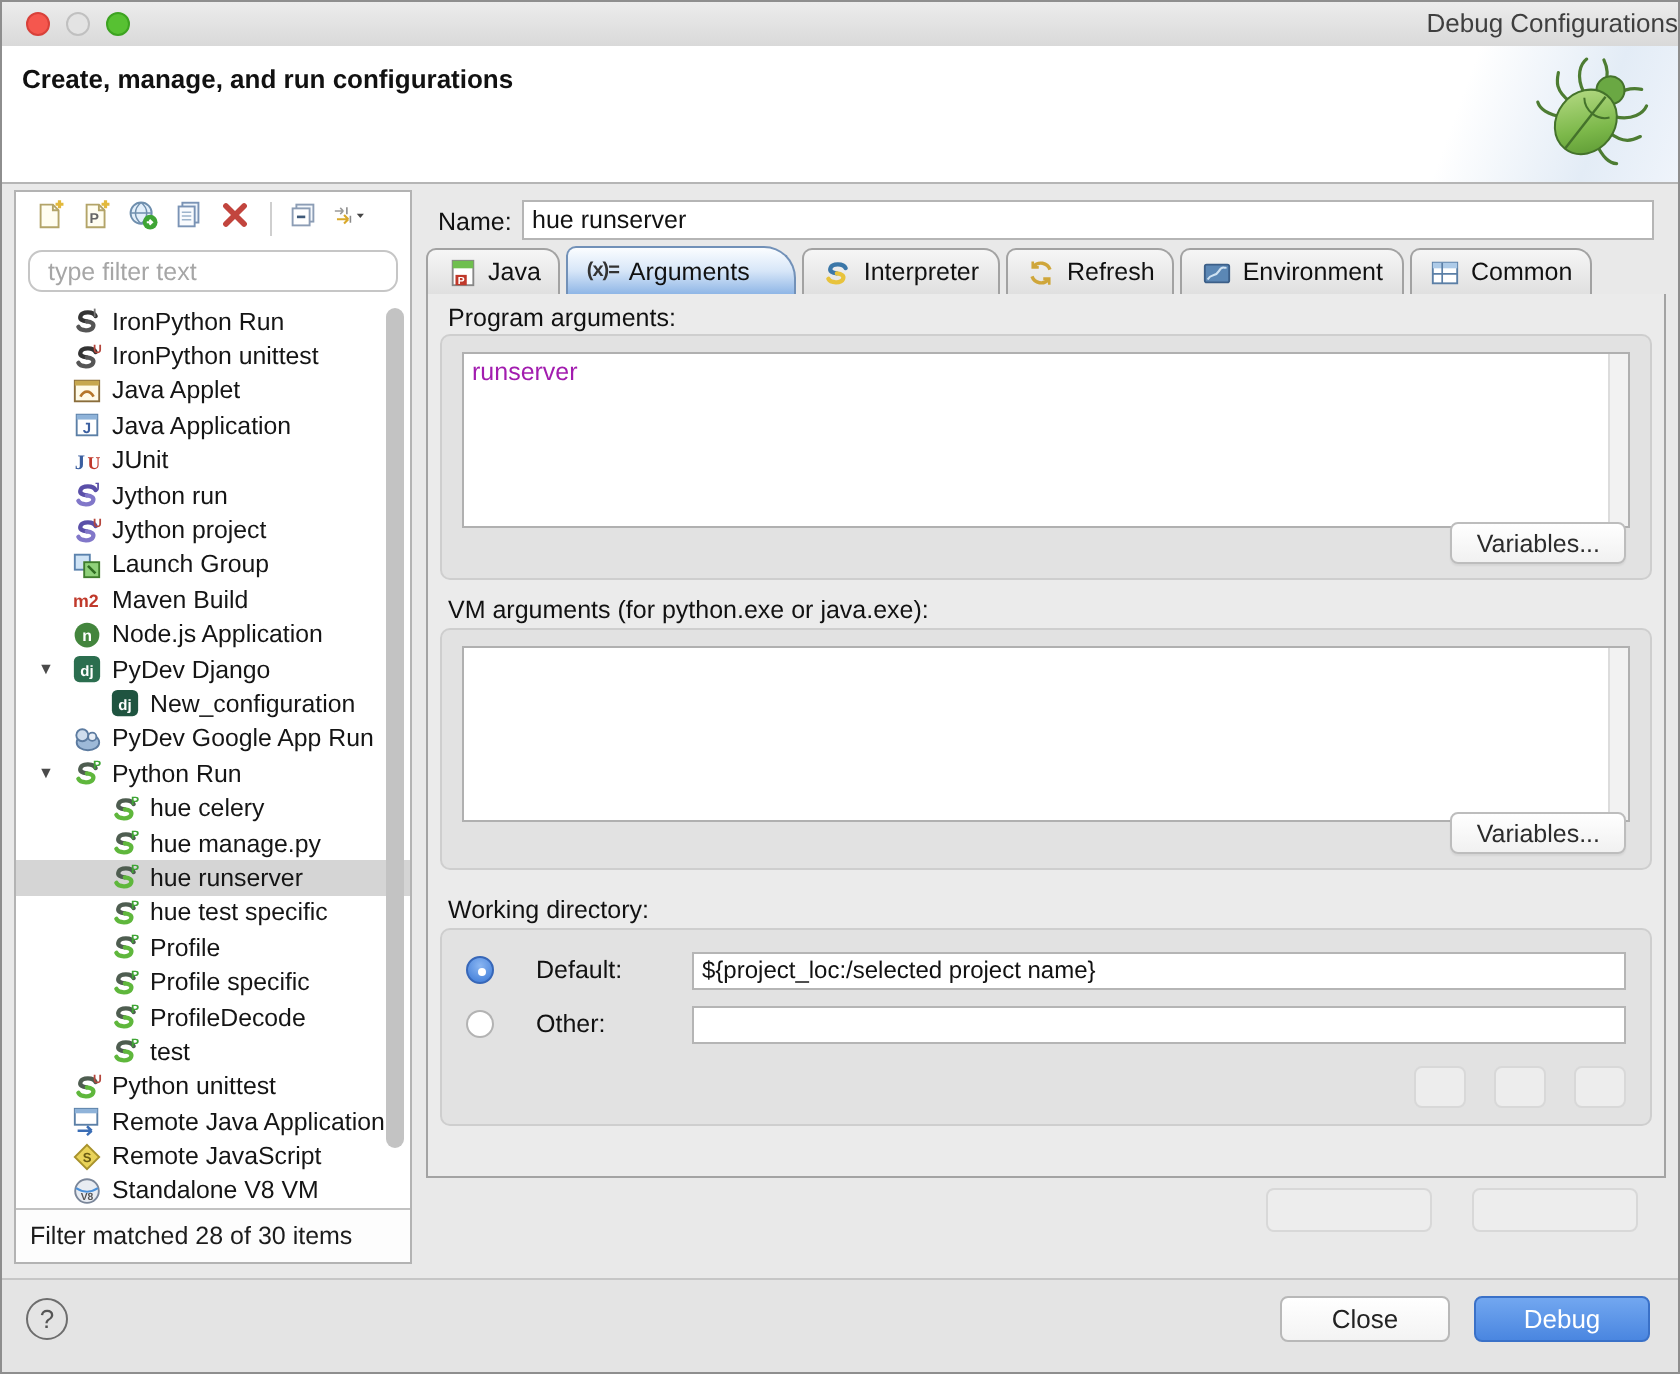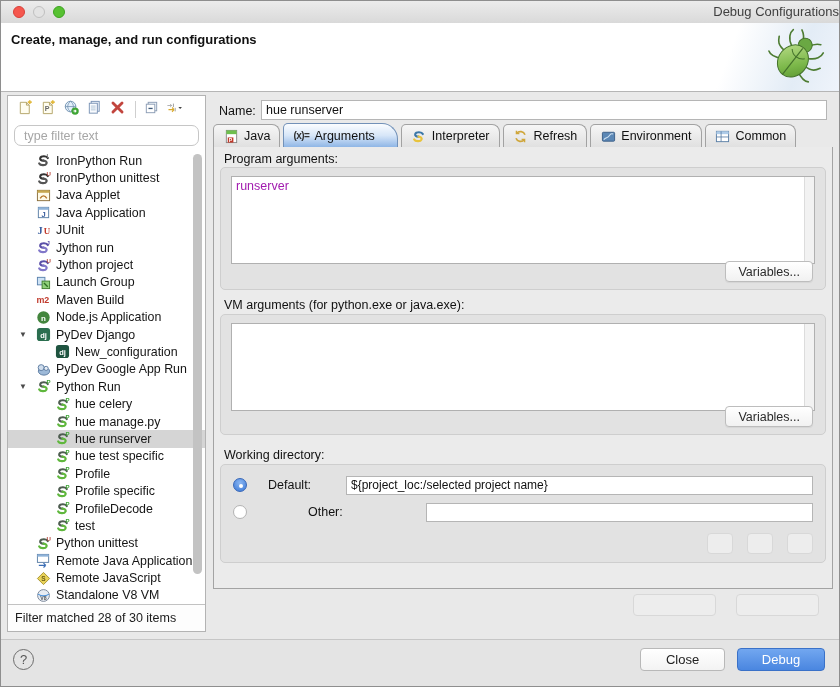--- a/index.html
+++ b/index.html
@@ -522,21 +522,21 @@
         <button class="btn varbtn">Variables...</button>
       </div>
 
       <span class="seclabel" style="top:301px;">Working directory:</span>
       <div class="group" style="top:317px;height:99px;">
         <div class="wrow" style="top:10px;">
           <span class="radio on"></span>
           <span class="rlabel">Default:</span>
           <input class="wfield" value="${project_loc:/selected project name}" style="">
         </div>
-        <div class="wrow" style="top:37px;gap:40px;">
+        <div class="wrow" style="top:37px;">
           <span class="radio off"></span>
           <span class="rlabel">Other:</span>
           <input class="wfield" value="" style="">
         </div>
         <div id="wdbuttons">
 
         <button class="btn dis"></button>
             <button class="btn dis"></button>
             <button class="btn dis"></button>
           </div>

